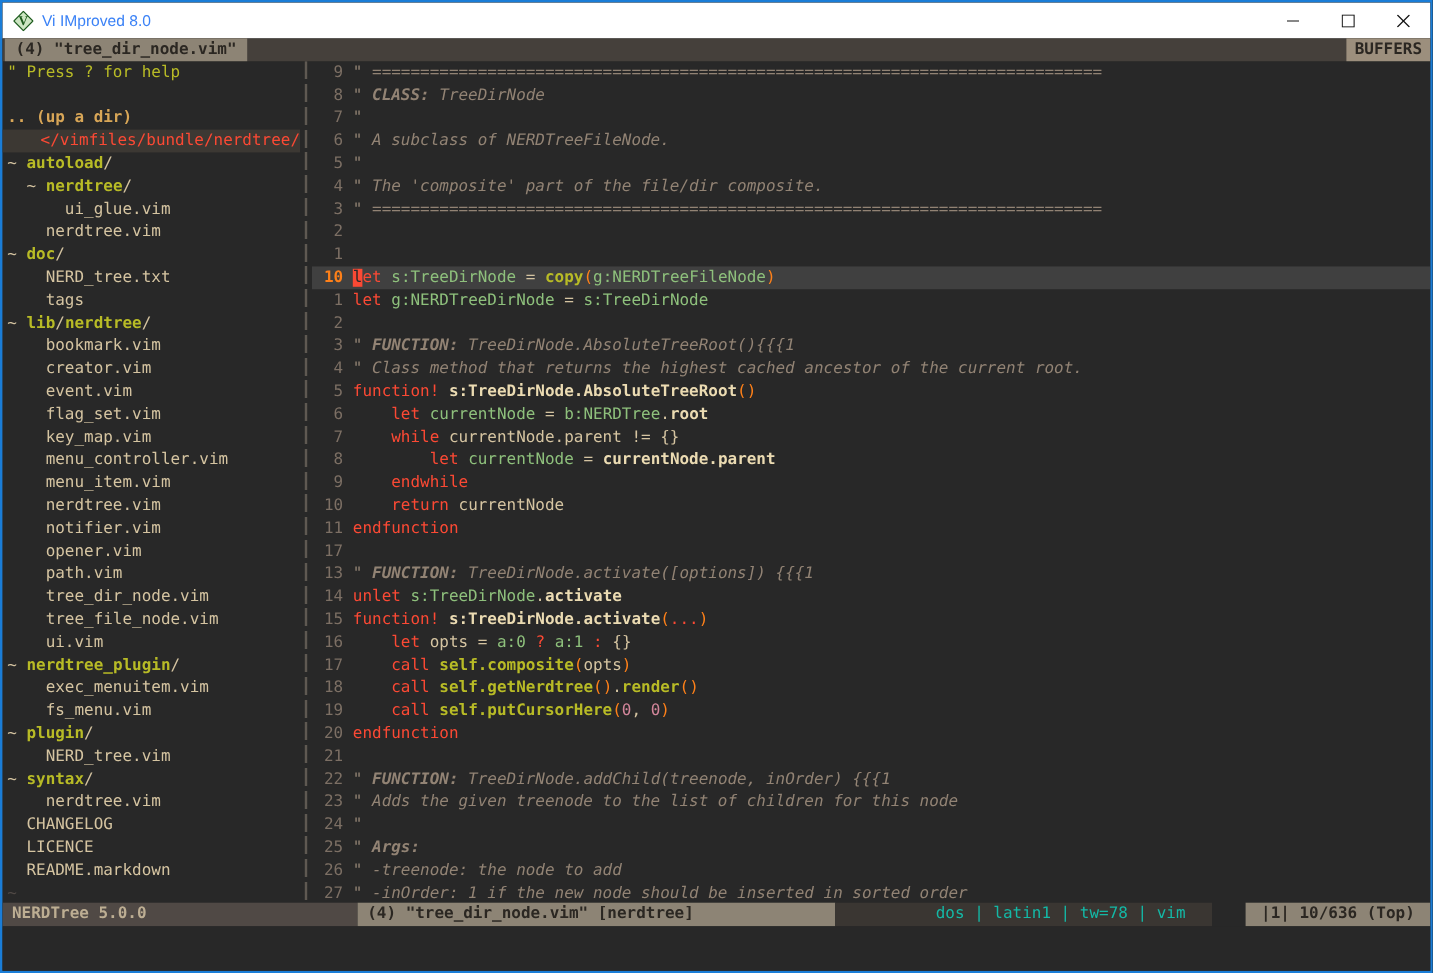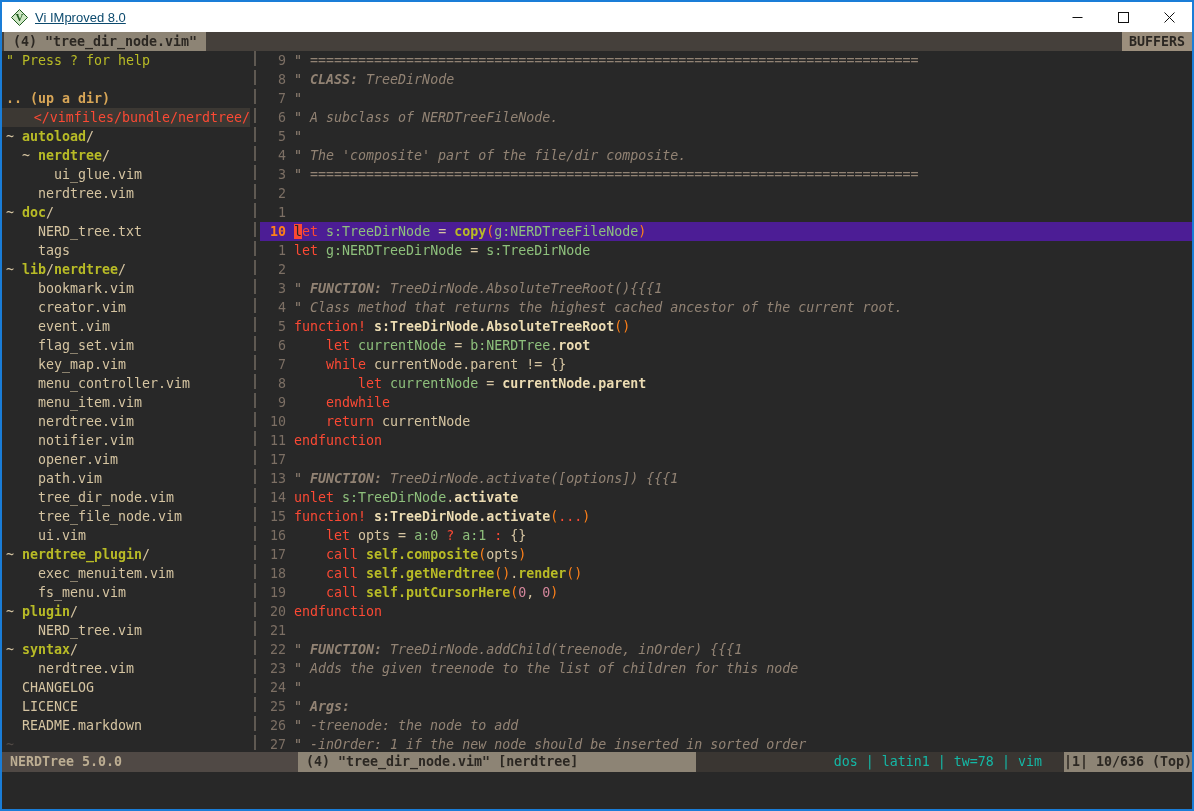--- a/index.html
+++ b/index.html
@@ -1,41 +1,41 @@
 <!DOCTYPE html>
 <html><head>
 <meta charset="utf-8">
 <style>
   html,body{margin:0;padding:0;background:#1d2021;}
   .window{width:1194px;height:811px;box-sizing:border-box;border:2px solid #1a7dd7;
     display:flex;flex-direction:column;background:#282828;overflow:hidden;}
   
   .titlebar{height:30px;background:#ffffff;display:flex;align-items:center;flex:0 0 auto;}
   .app-icon{margin:0 7px 0 9px;display:flex;align-items:center;}
-  .title-text{font:13px "Liberation Sans",sans-serif;color:#0c4a6e;text-decoration:underline;}
+  .title-text{font:13px "Liberation Sans",sans-serif;color:#3b82f6;}
   .controls{margin-left:auto;display:flex;height:100%;}
   .ctrl{width:46px;height:100%;display:flex;align-items:center;justify-content:center;}
   
   .tabline{height:19px;background:#45403b;display:flex;flex:0 0 auto;
     font:13.3px/19px "DejaVu Sans Mono",monospace;white-space:pre;}
   .tab{background:#8d8475;color:#2b2722;font-weight:bold;padding:0 9px;margin-left:2px;}
   .tab-spacer{flex:1;}
   .buffers{background:#9c8f7d;color:#2b2722;font-weight:bold;padding:0 7px;}
   
   .main{flex:1 1 auto;display:flex;overflow:hidden;}
   .sidebar{width:248px;flex:0 0 auto;overflow:hidden;}
   .vsep{width:10px;flex:0 0 auto;background-image:repeating-linear-gradient(180deg,#5f5952 0 15px,rgba(0,0,0,0) 15px 19px);
     background-size:2px 100%;background-position:center top;background-repeat:no-repeat;}
   .editor{flex:1 1 auto;overflow:hidden;}
   .row{height:19px;white-space:pre;font:13.3px/19px "DejaVu Sans Mono",monospace;
     color:#d5c4a1;padding-left:4px;}
   .editor .row{padding-left:2px;}
   .lnum{display:inline-block;width:3ch;text-align:right;margin-right:1ch;color:#7c6f64;}
   .lnum.cur{color:#fe8019;font-weight:bold;}
-  .cursorline{background:#4c1d95;}
+  .cursorline{background:#404040;}
   .rootline{background:#3c3833;text-align:right;}
   
   .com{color:#928374;font-style:italic;}
   .comb{color:#928374;font-style:italic;font-weight:bold;}
   .red{color:#fb4934;}
   .aqua{color:#8ec07c;}
   .orange{color:#fe8019;}
   .purple{color:#d3869b;}
   .fg{color:#d5c4a1;}
   .fgb{color:#ebdbb2;font-weight:bold;}
@@ -46,21 +46,21 @@
   .up{color:#d8a657;font-weight:bold;text-align:center;}
   .rootred{color:#fb4934;}
   .dim{color:#504945;}
   .cursor{background:#fb4934;color:#282828;}
   
   .statusbar{height:20px;flex:0 0 auto;display:flex;
     font:13.3px/20px "DejaVu Sans Mono",monospace;white-space:pre;overflow:hidden;}
   .sb-nerdtree{width:296px;flex:0 0 auto;background:#504945;color:#bdae93;font-weight:bold;padding-left:8px;box-sizing:border-box;}
   .sb-file{width:398px;flex:0 0 auto;background:#8d8475;color:#2b2722;font-weight:bold;padding-left:8px;box-sizing:border-box;}
   .sb-mid{flex:1 1 auto;background:#3a3632;color:#14b8a6;text-align:right;padding-right:22px;}
-  .sb-pos{flex:0 0 auto;background:#8d8475;color:#2b2722;font-weight:bold;padding:0 0;}
+  .sb-pos{flex:0 0 auto;background:#8d8475;color:#2b2722;font-weight:bold;padding:0 13px;margin-left:28px;}
   
   .cmdline{height:37px;flex:0 0 auto;background:#282828;}
 </style>
 </head>
 <body>
 
 <div class="window">
 
   <div class="titlebar">
     <span class="app-icon">

